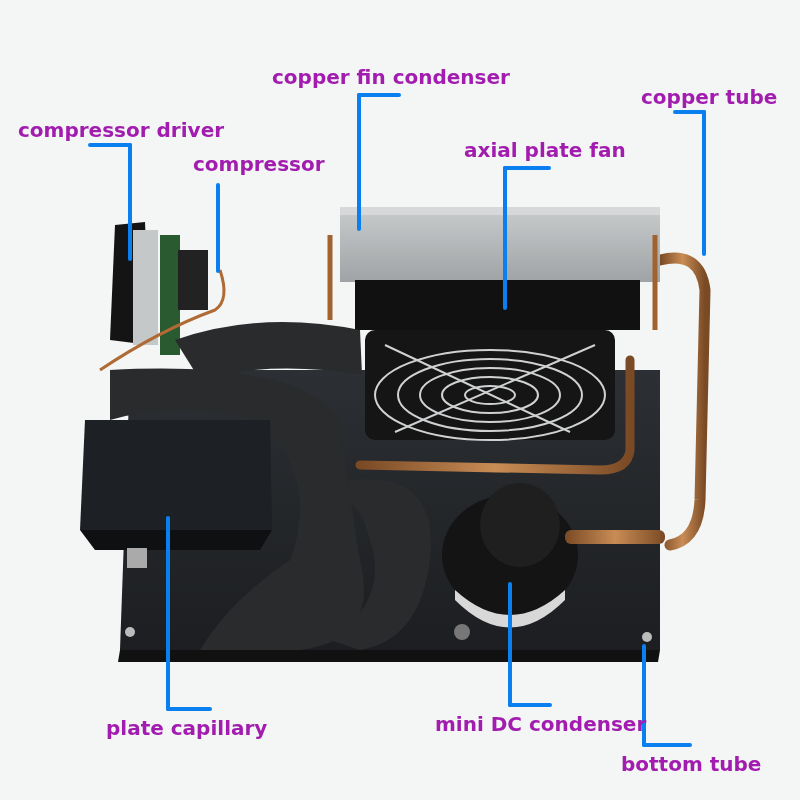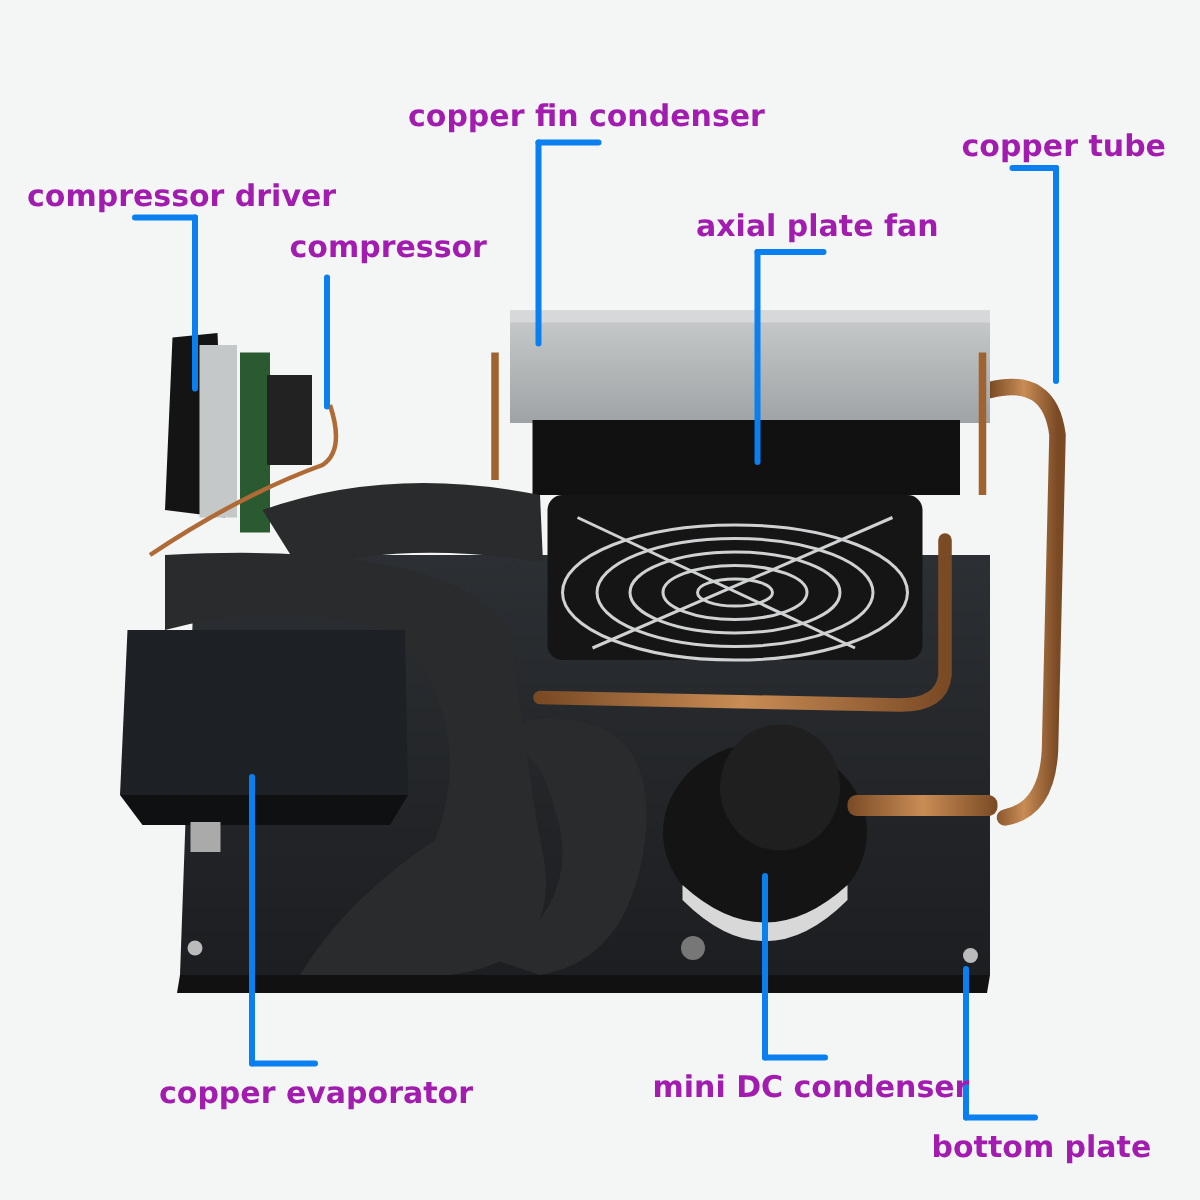--- a/index.html
+++ b/index.html
@@ -114,15 +114,15 @@
 <div class="line" style="left:508px;top:703px;width:44px;height:4px;"></div>
 
 <div class="line" style="left:642px;top:644px;width:4px;height:103px;"></div>
 <div class="line" style="left:642px;top:743px;width:50px;height:4px;"></div>
 
 <div class="label" style="left:272px;top:65px;">copper fin condenser</div>
 <div class="label" style="left:641px;top:85px;">copper tube</div>
 <div class="label" style="left:18px;top:118px;">compressor driver</div>
 <div class="label" style="left:193px;top:152px;">compressor</div>
 <div class="label" style="left:464px;top:138px;">axial plate fan</div>
-<div class="label" style="left:106px;top:716px;">copper evaporator</div>
+<div class="label" style="left:106px;top:716px;">plate capillary</div>
 <div class="label" style="left:435px;top:712px;">mini DC condenser</div>
-<div class="label" style="left:621px;top:752px;">bottom plate</div>
+<div class="label" style="left:621px;top:752px;">bottom tube</div>
 
 </body></html>

